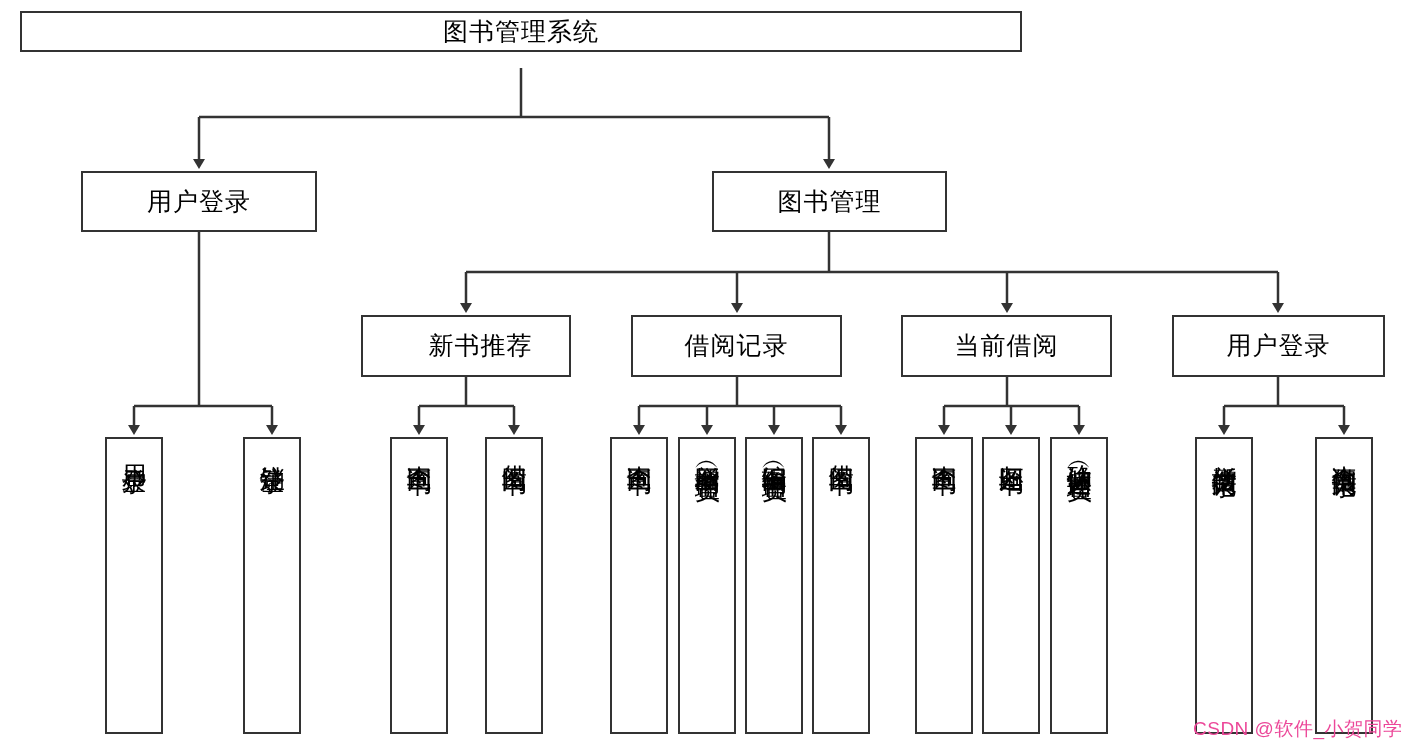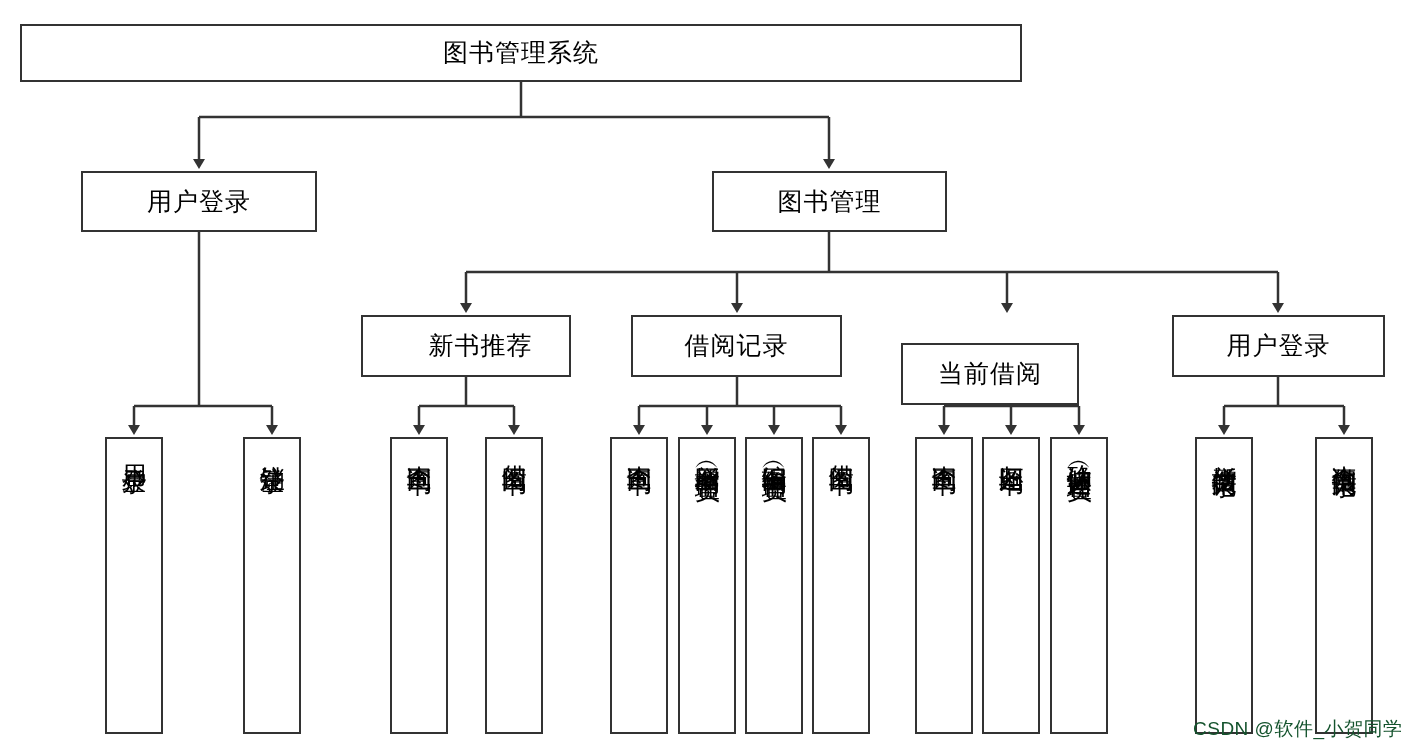--- a/index.html
+++ b/index.html
@@ -59,21 +59,21 @@
     writing-mode: vertical-rl;
     text-orientation: upright;
     font-size: 25px;
     line-height: 1.02;
     letter-spacing: 2px;
     white-space: nowrap;
   }
   .watermark {
     position: absolute;
     font-size: 19px;
-    color: #14532d;
+    color: #ec4899;
     white-space: nowrap;
     z-index: 3;
     letter-spacing: 0.5px;
   }
 </style>
 </head>
 <body>
 
 <div id="canvas">
 
@@ -132,38 +132,38 @@
     </g>
 
     <g stroke="#333333" stroke-width="2.5" fill="none">
       <path d="M1278,377 L1278,406"></path>
       <path d="M1224,406 L1344,406"></path>
       <path d="M1224,406 L1224,426" marker-end="url(#arrow)"></path>
       <path d="M1344,406 L1344,426" marker-end="url(#arrow)"></path>
     </g>
   </svg>
 
-  <div class="node root horiz" style="left: 20px; top: 24px; width: 1002px; height: 58px;">
+  <div class="node root horiz" style="left: 20px; top: 11px; width: 1002px; height: 41px;">
     <span class="label">图书管理系统</span>
   </div>
 
   <div class="node horiz" style="left: 81px; top: 171px; width: 236px; height: 61px;">
     <span class="label">用户登录</span>
   </div>
   <div class="node horiz" style="left: 712px; top: 171px; width: 235px; height: 61px; justify-content: center;">
     <span class="label">图书管理</span>
   </div>
 
   <div class="node horiz" style="left: 361px; top: 315px; width: 210px; height: 62px; padding-left: 29px;">
     <span class="label">新书推荐</span>
   </div>
   <div class="node horiz" style="left: 631px; top: 315px; width: 211px; height: 62px;">
     <span class="label">借阅记录</span>
   </div>
-  <div class="node horiz" style="left: 901px; top: 315px; width: 178px; height: 62px; margin-top: 28px;">
+  <div class="node horiz" style="left: 901px; top: 315px; width: 211px; height: 62px;">
     <span class="label">当前借阅</span>
   </div>
   <div class="node horiz" style="left: 1172px; top: 315px; width: 213px; height: 62px;">
     <span class="label">用户登录</span>
   </div>
 
   <div class="node vert" style="left: 105px; top: 437px; width: 58px; height: 297px;">
     <span class="label">用户登录</span>
   </div>
   <div class="node vert" style="left: 243px; top: 437px; width: 58px; height: 297px;">

